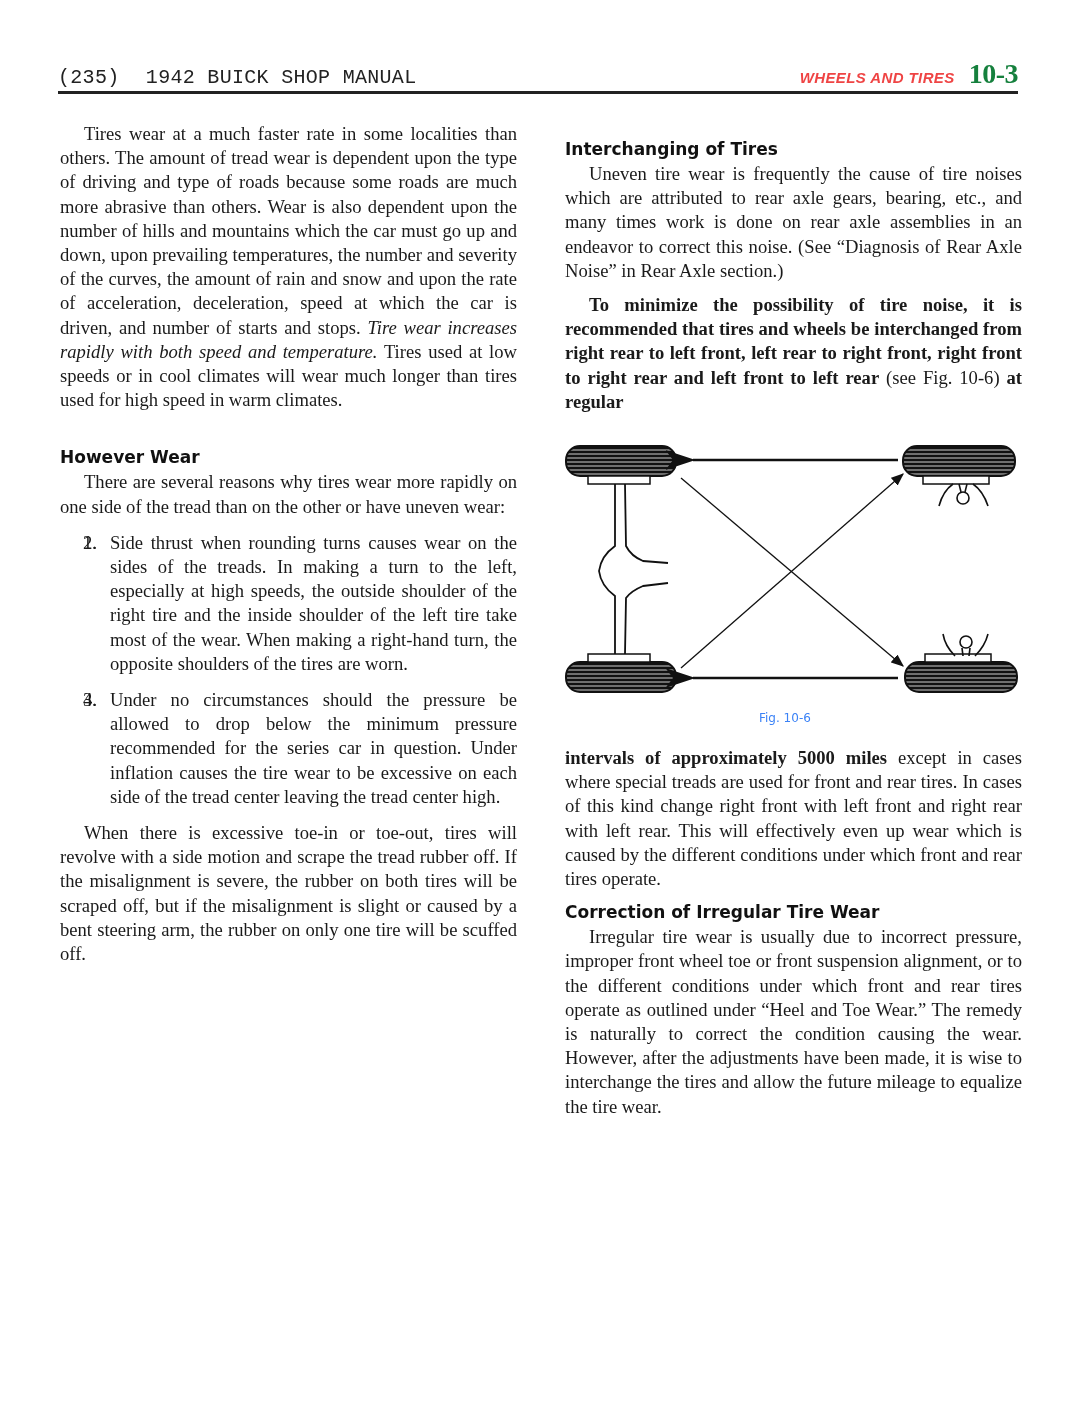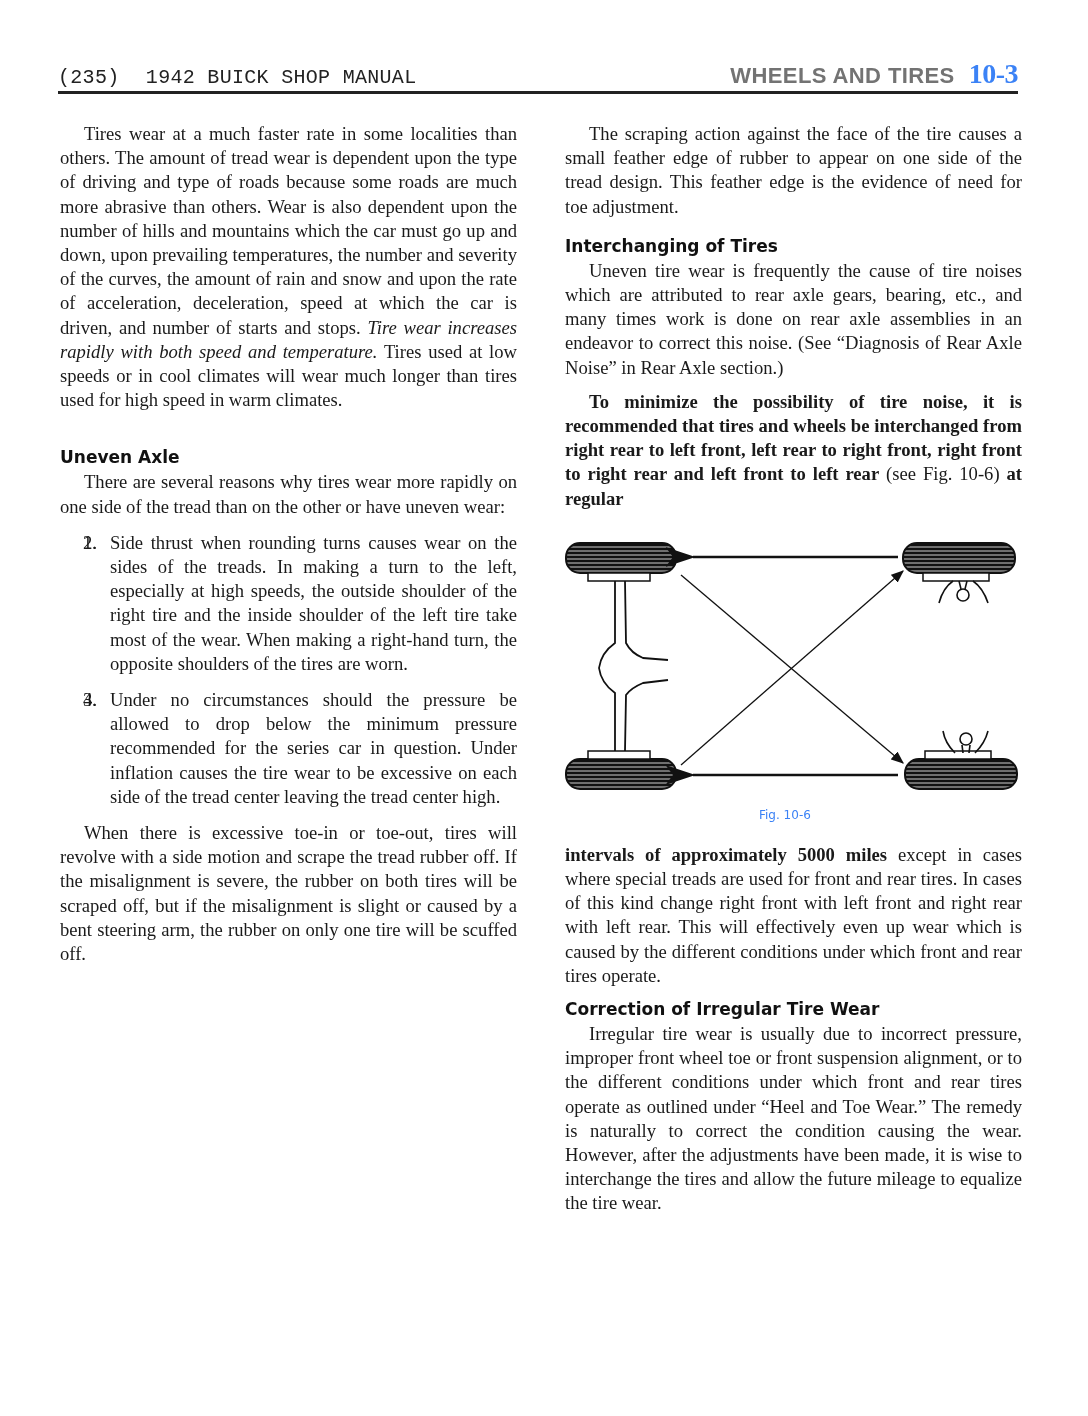--- a/index.html
+++ b/index.html
@@ -18,25 +18,25 @@
     font-family: Liberation Mono, monospace;
     font-size: 20px; letter-spacing: 0.3px; color: #222;
   }
   .header-left .pg { margin-right: 14px; }
   .header-right {
     position: absolute; right: 0; top: 0;
     display: flex; align-items: baseline; gap: 14px;
   }
   .header-section {
     font-family: "Liberation Sans", sans-serif; font-weight: bold;
-    font-size: 22px; letter-spacing: 0.4px; color: #737373;
+    font-size: 15px; letter-spacing: 0.4px; color: #ef4444; font-style: italic;
   }
   .header-num {
     font-family: "Liberation Serif", serif; font-weight: bold;
-    font-size: 28px; color: #3b82f6; letter-spacing: -0.5px;
+    font-size: 28px; color: #15803d; letter-spacing: -0.5px;
   }
   .header-rule {
     position: absolute; left: 58px; top: 91px; width: 960px; height: 3px; background: #222;
   }
   .col {
     position: absolute; top: 122px; width: 457px;
     font-family: "Liberation Serif", serif;
     font-size: 18.6px; line-height: 24.2px; text-align: justify;
   }
   .col.left { left: 60px; }
@@ -73,35 +73,34 @@
   <div class="header-right">
     <span class="header-section">WHEELS AND TIRES</span>
     <span class="header-num">10-3</span>
   </div>
 </div>
 <div class="header-rule"></div>
 
 <div class="col left">
   <p class="p"><span>Tires wear at a much faster rate in some localities than others. The amount of tread wear is dependent upon the type of driving and type of roads because some roads are much more abrasive than others. Wear is also dependent upon the number of hills and mountains which the car must go up and down, upon prevailing temperatures, the number and severity of the curves, the amount of rain and snow and upon the rate of acceleration, deceleration, speed at which the car is driven, and number of starts and stops. </span><span class="ital">Tire wear increases rapidly with both speed and temperature.</span><span> Tires used at low speeds or in cool climates will wear much longer than tires used for high speed in warm climates.</span></p>
 
-  <div class="h" style="margin-top:34px">Uneven Axle</div>
+  <div class="h" style="margin-top:34px">However Wear</div>
   <p class="p">There are several reasons why tires wear more rapidly on one side of the tread than on the other or have uneven wear:</p>
 
   <ol class="list">
     <li><span class="num">1.</span></li>
     <li><span class="num">2.</span><span>Side thrust when rounding turns causes wear on the sides of the treads. In making a turn to the left, especially at high speeds, the outside shoulder of the right tire and the inside shoulder of the left tire take most of the wear. When making a right-hand turn, the opposite shoulders of the tires are worn.</span></li>
     <li><span class="num">3.</span></li>
     <li><span class="num">4.</span><span>Under no circumstances should the pres­sure be allowed to drop below the minimum pressure recommended for the series car in question. Under inflation causes the tire wear to be excessive on each side of the tread center leaving the tread center high.</span></li>
   </ol>
 
   <p class="p">When there is excessive toe-in or toe-out, tires will revolve with a side motion and scrape the tread rubber off. If the misalignment is severe, the rubber on both tires will be scraped off, but if the misalignment is slight or caused by a bent steering arm, the rubber on only one tire will be scuffed off.</p>
 </div>
 
 <div class="col right">
-  <p class="p">The scraping action against the face of the tire causes a small feather edge of rubber to appear on one side of the tread design. This feather edge is the evidence of need for toe ad­justment.</p>
 
   <div class="h" style="margin-top:16px">Interchanging of Tires</div>
   <p class="p">Uneven tire wear is frequently the cause of tire noises which are attributed to rear axle gears, bearing, etc., and many times work is done on rear axle assemblies in an endeavor to cor­rect this noise. (See “Diagnosis of Rear Axle Noise” in Rear Axle section.)</p>
   <p class="p" style="margin-bottom:16px"><span class="bold">To minimize the possibility of tire noise, it is recommended that tires and wheels be inter­changed from right rear to left front, left rear to right front, right front to right rear and left front to left rear</span><span> (see Fig. 10-6) </span><span class="bold">at regular</span></p>
 
   <div class="figure">
     <svg width="460" height="290" viewBox="0 0 460 290">
       <defs>
         <pattern id="tread" width="6" height="4" patternUnits="userSpaceOnUse">
           <rect width="6" height="4" fill="#111"></rect>

